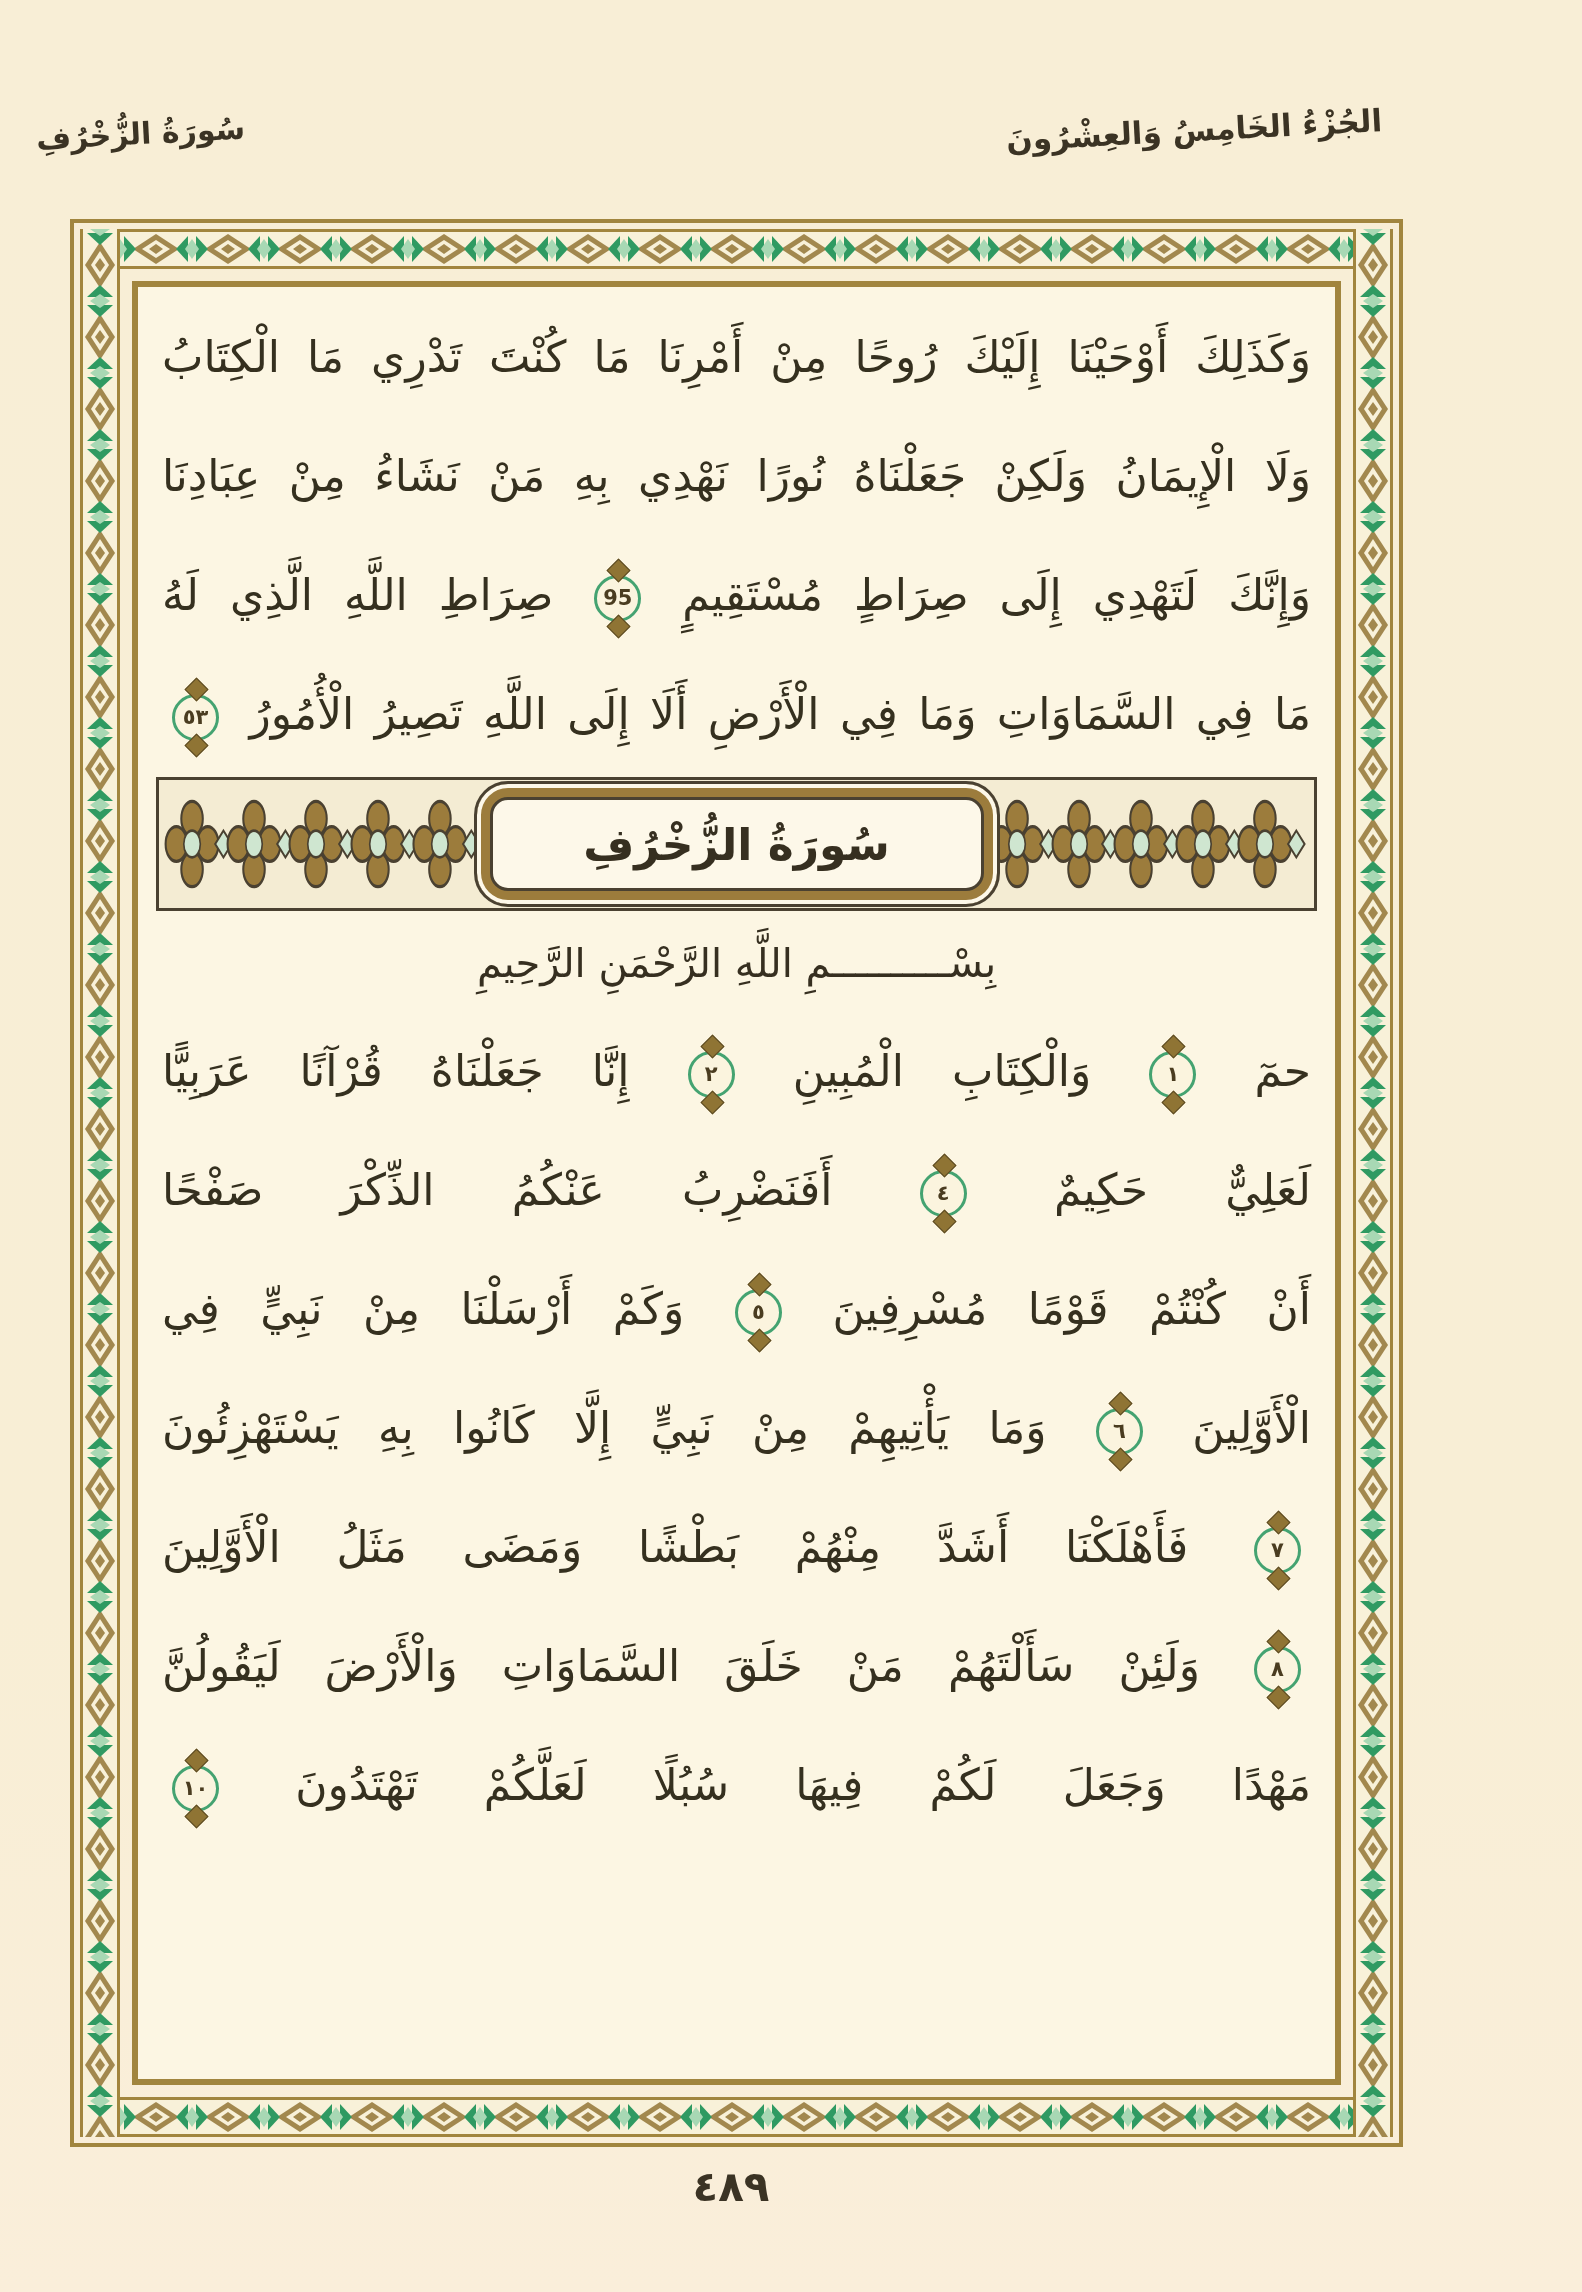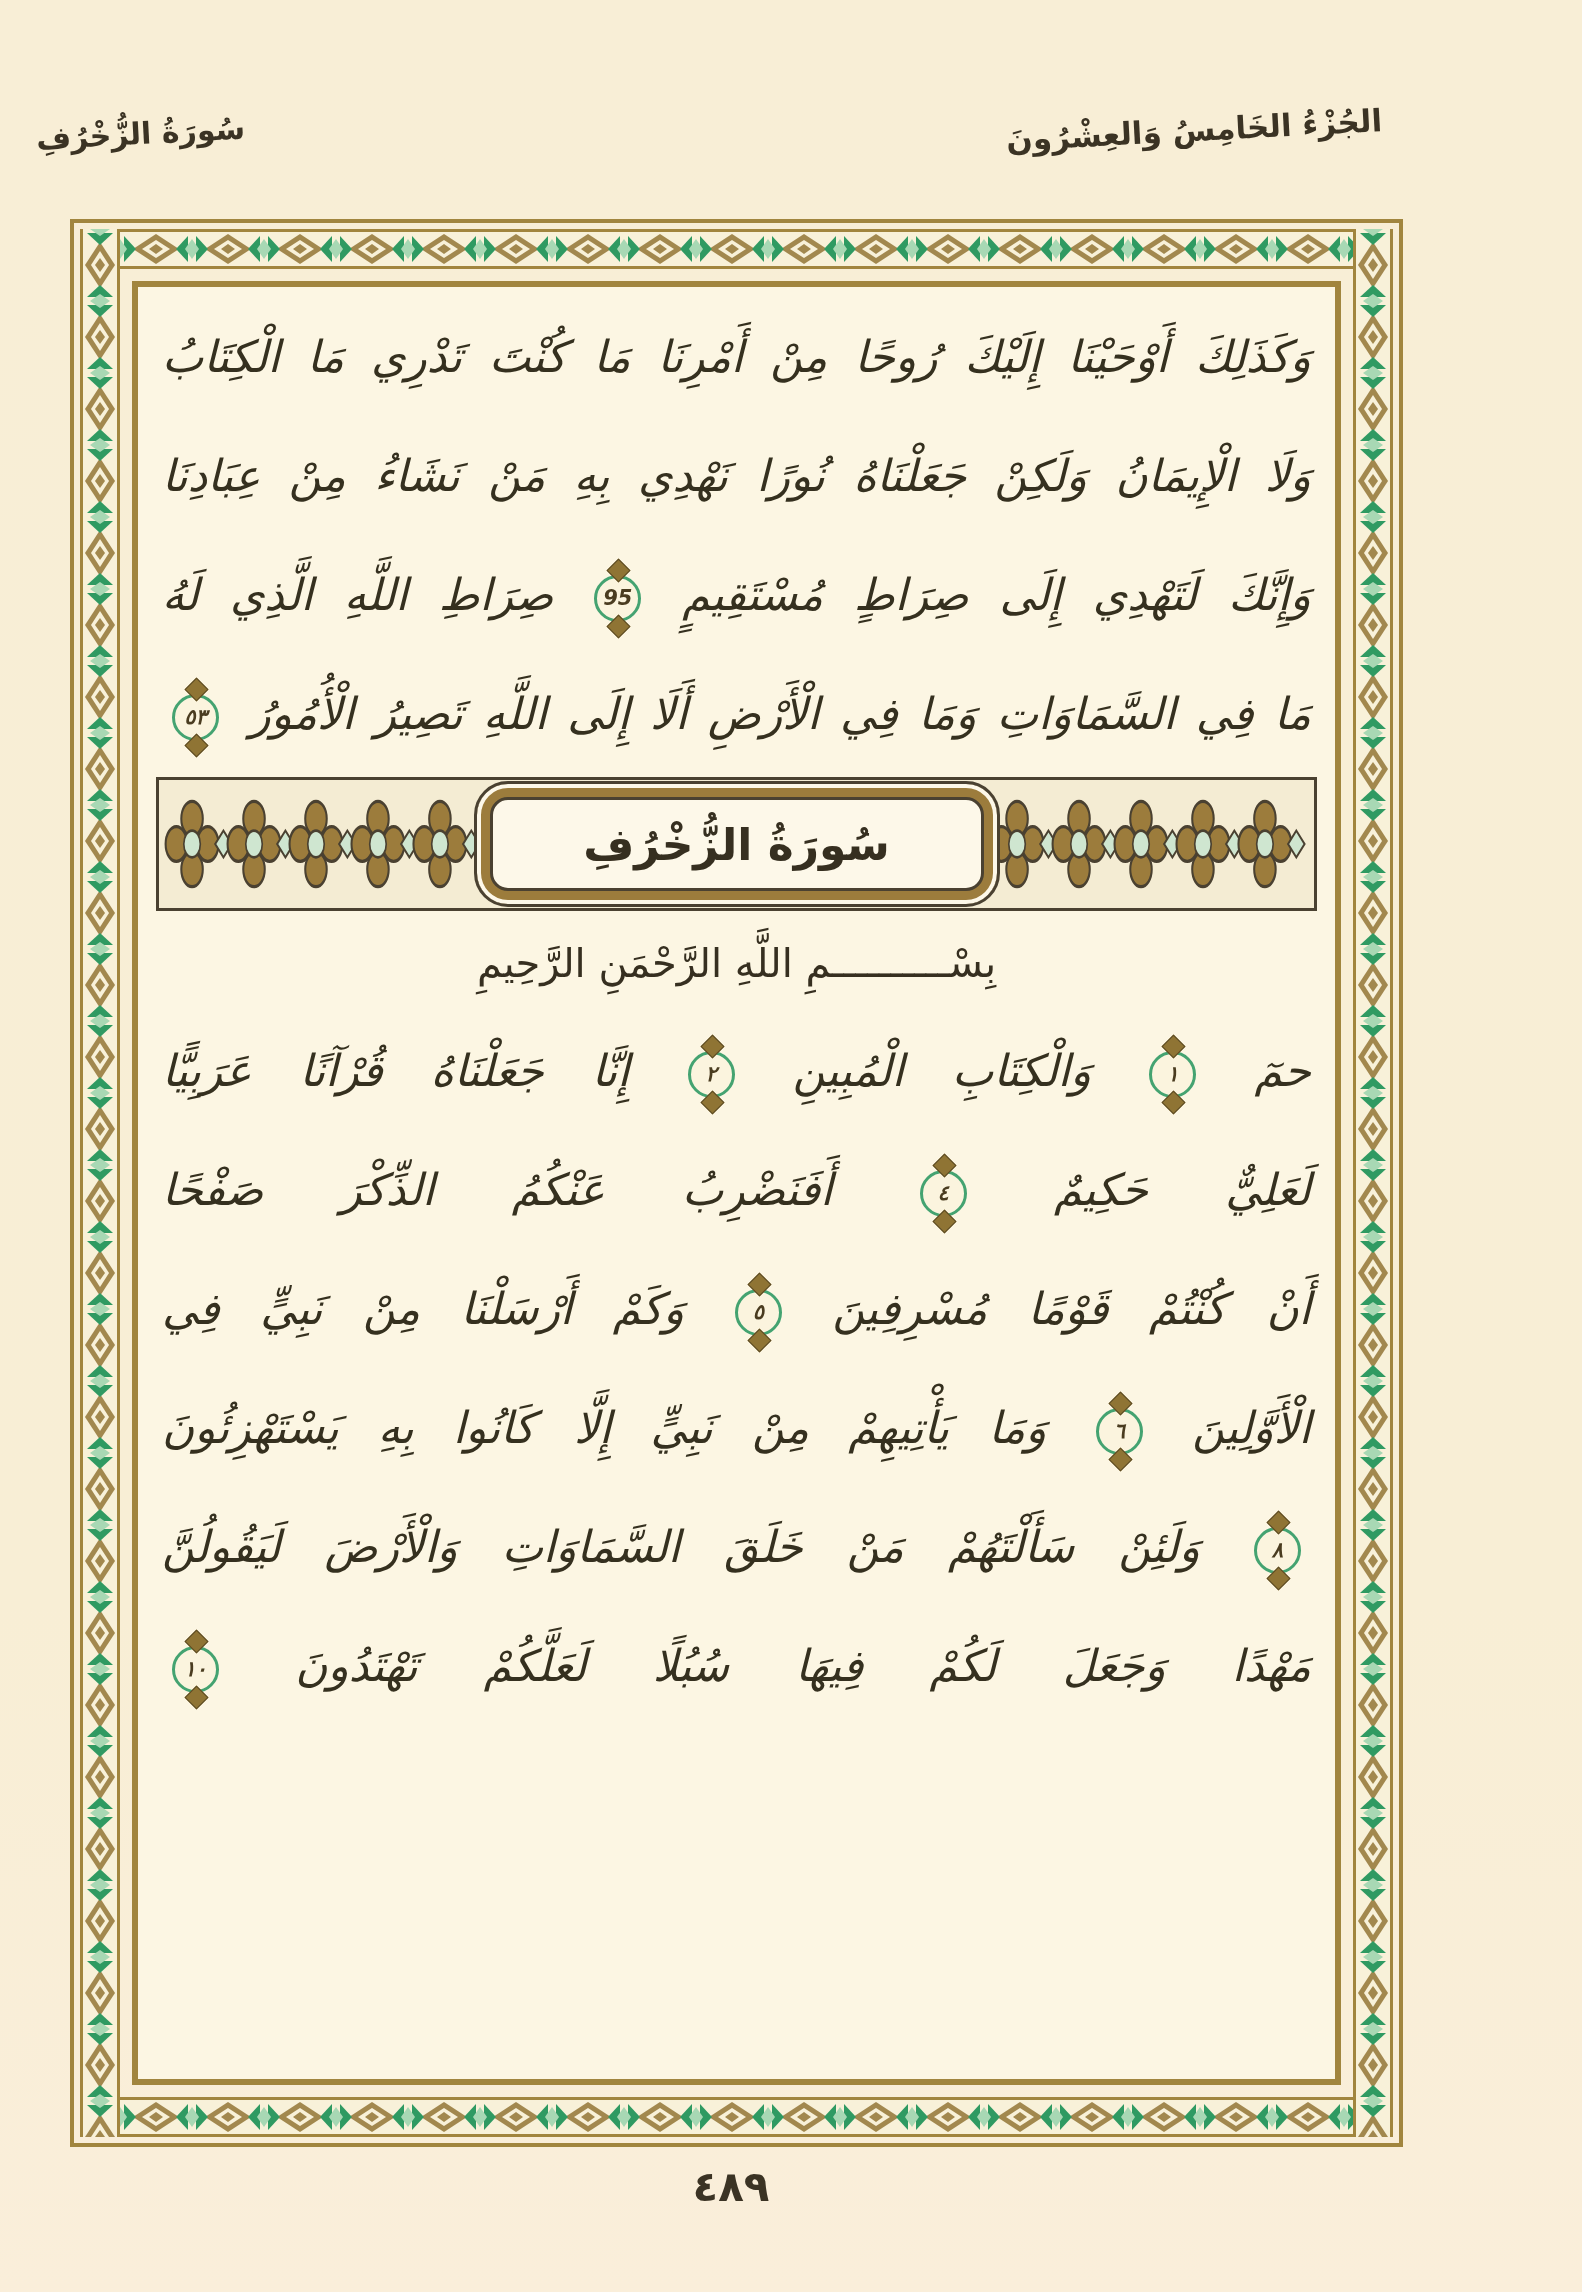--- a/index.html
+++ b/index.html
@@ -56,21 +56,20 @@
   .quran-line {
     height:119px; line-height:119px;
     font-size:44px;
     color:#35301f;
     direction:rtl;
     text-align:justify;
     text-align-last:justify;
     padding:0 8px;
     white-space:nowrap;
     overflow:visible;
-    font-style:italic;
   }
   .qtext { letter-spacing:0; }
 
   .ayah-marker {
     position:relative;
     display:inline-flex;
     align-items:center; justify-content:center;
     box-sizing:border-box;
     width:47px; height:47px;
     border:3px solid #44a371;
@@ -251,20 +250,21 @@
           </div>
         </div>
 
         <div class="bismillah">بِسْــــــــــمِ اللَّهِ الرَّحْمَنِ الرَّحِيمِ</div>
 
         <div>
             <div class="quran-line"><span class="qtext">حمٓ</span> <span class="ayah-marker">١</span> <span class="qtext">وَالْكِتَابِ الْمُبِينِ</span> <span class="ayah-marker">٢</span> <span class="qtext">إِنَّا جَعَلْنَاهُ قُرْآنًا عَرَبِيًّا</span></div>
             <div class="quran-line"><span class="qtext">لَعَلِيٌّ حَكِيمٌ</span> <span class="ayah-marker">٤</span> <span class="qtext">أَفَنَضْرِبُ عَنْكُمُ الذِّكْرَ صَفْحًا</span></div>
             <div class="quran-line"><span class="qtext">أَنْ كُنْتُمْ قَوْمًا مُسْرِفِينَ</span> <span class="ayah-marker">٥</span> <span class="qtext">وَكَمْ أَرْسَلْنَا مِنْ نَبِيٍّ فِي</span></div>
             <div class="quran-line"><span class="qtext">الْأَوَّلِينَ</span> <span class="ayah-marker">٦</span> <span class="qtext">وَمَا يَأْتِيهِمْ مِنْ نَبِيٍّ إِلَّا كَانُوا بِهِ يَسْتَهْزِئُونَ</span></div>
+            <div class="quran-line"><span class="ayah-marker">٧</span> <span class="qtext">فَأَهْلَكْنَا أَشَدَّ مِنْهُمْ بَطْشًا وَمَضَى مَثَلُ الْأَوَّلِينَ</span></div>
             <div class="quran-line"><span class="ayah-marker">٨</span> <span class="qtext">وَلَئِنْ سَأَلْتَهُمْ مَنْ خَلَقَ السَّمَاوَاتِ وَالْأَرْضَ لَيَقُولُنَّ</span></div>
             <div class="quran-line"><span class="qtext">مَهْدًا وَجَعَلَ لَكُمْ فِيهَا سُبُلًا لَعَلَّكُمْ تَهْتَدُونَ</span> <span class="ayah-marker">١٠</span></div>
           </div>
 
       </div>
     </div>
   </div>
 
   <div class="page-number">٤٨٩</div>
 

